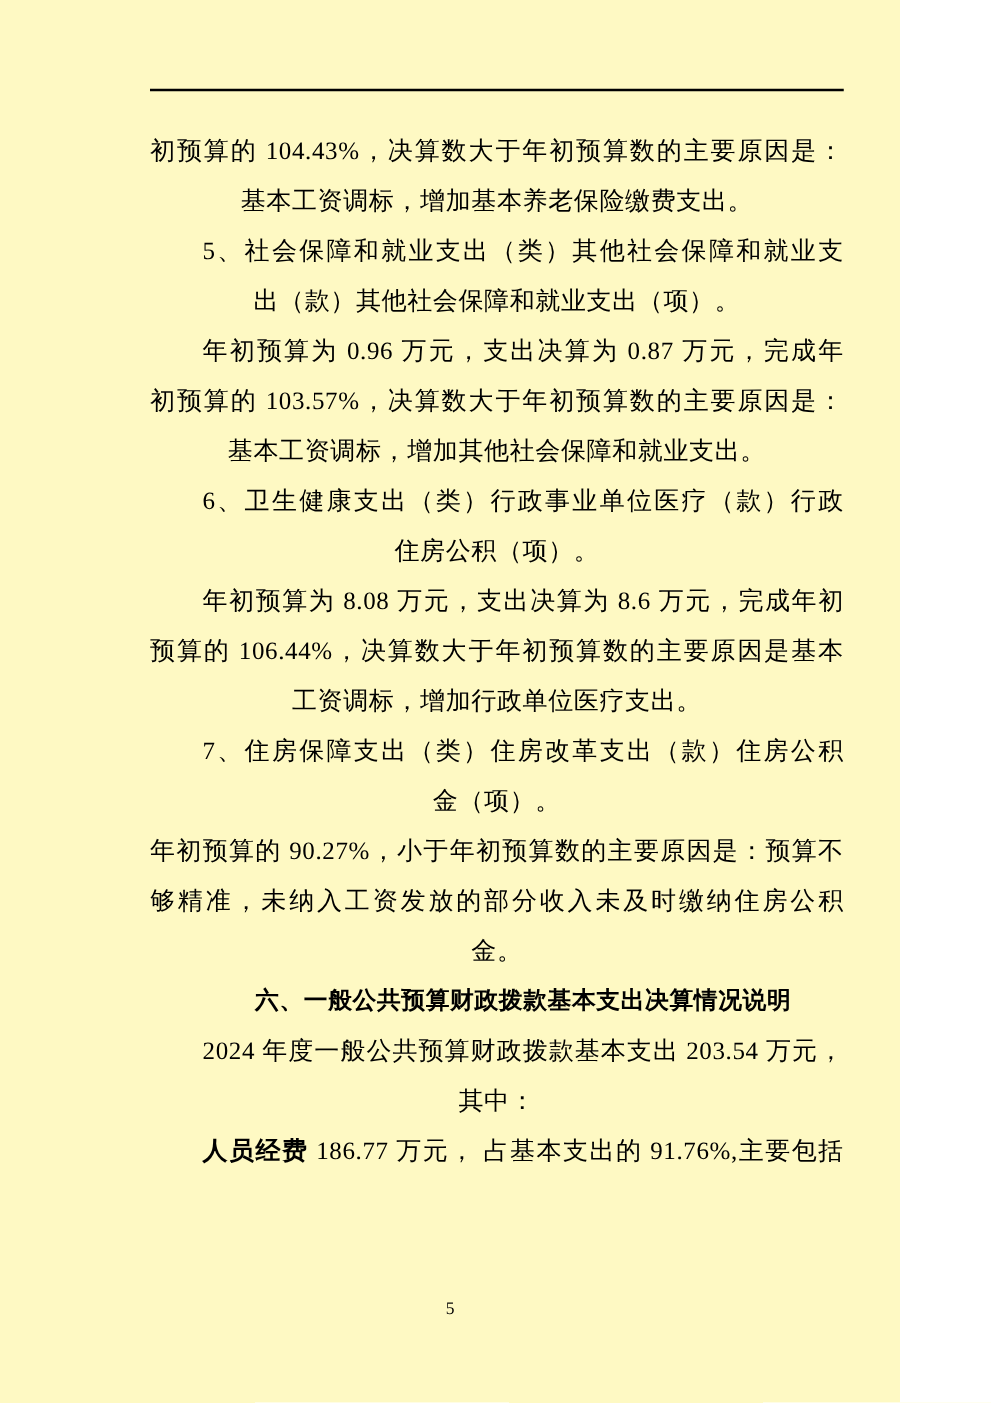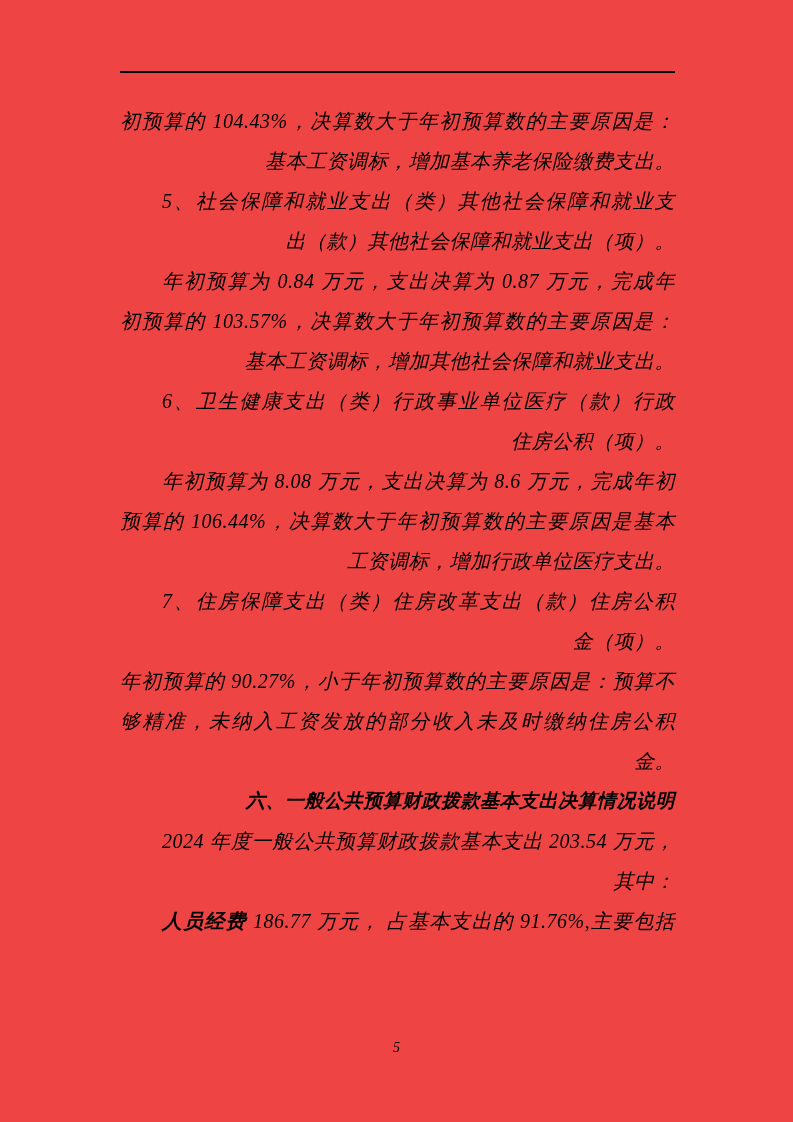--- a/index.html
+++ b/index.html
@@ -2,27 +2,26 @@
 <html lang="zh"><head>
 <meta charset="utf-8">
 <style>
   html, body {
     margin: 0;
     padding: 0;
     background: #ffffff;
   }
   .page {
     position: relative;
-    width: 793px;
+    width: 720px;
     height: 1122px;
-    background: #ef4444;
+    background: #fef9c3;
     color: #000000;
     font-family: "Liberation Serif", "DejaVu Serif", serif;
     overflow: hidden;
-    font-style: italic;
   }
   .header-rule {
     position: absolute;
     left: 120px;
     top: 71px;
     width: 555px;
     height: 2px;
     background: #000000;
   }
   .content {
@@ -30,21 +29,21 @@
     left: 120px;
     top: 101px;
     width: 555px;
   }
   .line {
     font-size: 20px;
     line-height: 40px;
     height: 40px;
     letter-spacing: 0.5px;
     white-space: nowrap;
-    text-align: right;
+    text-align: center;
   }
   .line.justify {
     white-space: normal;
     text-align: justify;
     text-align-last: justify;
   }
   .line.indent {
     text-indent: 42px;
   }
   .line.heading {
@@ -70,21 +69,21 @@
 </head>
 <body>
 
 <div class="page">
   <div class="header-rule"></div>
   <div class="content">
       <div class="line justify">初预算的 104.43%，决算数大于年初预算数的主要原因是：</div>
       <div class="line">基本工资调标，增加基本养老保险缴费支出。</div>
       <div class="line justify indent">5、社会保障和就业支出（类）其他社会保障和就业支</div>
       <div class="line">出（款）其他社会保障和就业支出（项）。</div>
-      <div class="line justify indent">年初预算为 0.84 万元，支出决算为 0.87 万元，完成年</div>
+      <div class="line justify indent">年初预算为 0.96 万元，支出决算为 0.87 万元，完成年</div>
       <div class="line justify">初预算的 103.57%，决算数大于年初预算数的主要原因是：</div>
       <div class="line">基本工资调标，增加其他社会保障和就业支出。</div>
       <div class="line justify indent">6、卫生健康支出（类）行政事业单位医疗（款）行政</div>
       <div class="line">住房公积（项）。</div>
       <div class="line justify indent">年初预算为 8.08 万元，支出决算为 8.6 万元，完成年初</div>
       <div class="line justify">预算的 106.44%，决算数大于年初预算数的主要原因是基本</div>
       <div class="line">工资调标，增加行政单位医疗支出。</div>
       <div class="line justify indent">7、住房保障支出（类）住房改革支出（款）住房公积</div>
       <div class="line">金（项）。</div>
       <div class="line justify">年初预算的 90.27%，小于年初预算数的主要原因是：预算不</div>

